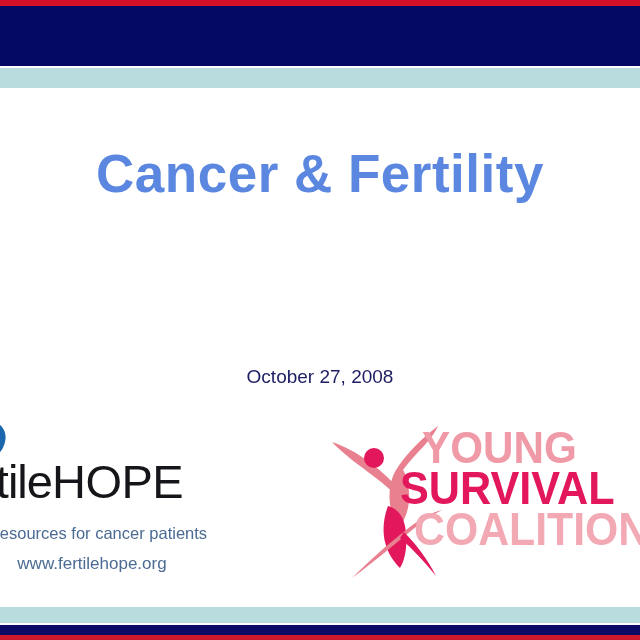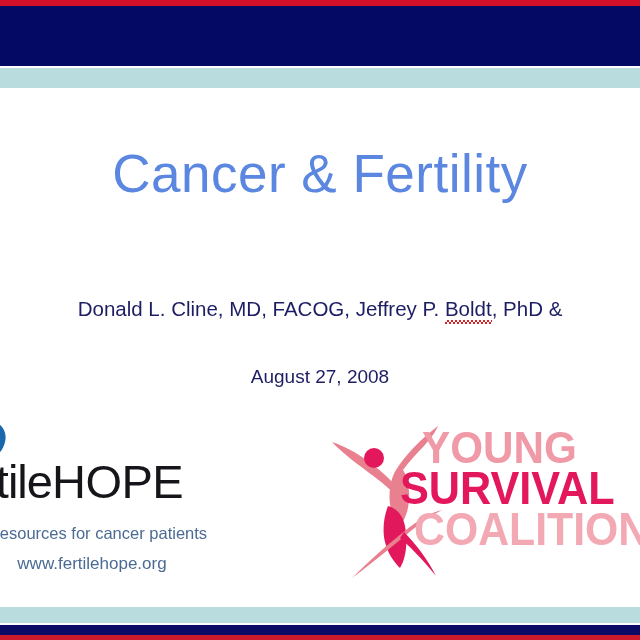--- a/index.html
+++ b/index.html
@@ -39,21 +39,21 @@
   .band-bot-red    { top: 635px; height: 5px;  background: #cc1a2b; }
 
   
   .title {
     position: absolute;
     left: 0;
     right: 0;
     top: 143px;
     text-align: center;
     font-size: 53px;
-    font-weight: 400;
+    font-weight: 700;
     letter-spacing: 0.5px;
     color: #5b87e0;
     white-space: nowrap;
   }
 
   
   .byline {
     position: absolute;
     left: 0;
     right: 0;
@@ -195,23 +195,22 @@
 
 <div class="slide">
 
   <div class="band band-top-red"></div>
   <div class="band band-top-navy"></div>
   <div class="band band-top-hair"></div>
   <div class="band band-top-lblue"></div>
 
   <div class="title">Cancer &amp; Fertility</div>
 
-  <div class="byline"><span>Donald L. Cline, MD, FACOG, Jeffrey P. </span><span class="spellcheck">Boldt</span><span>, PhD &amp;</span></div>
-
-  <div class="date">August 27, 2008</div>
+
+  <div class="date">October 27, 2008</div>
 
   <div class="fh-logo">
     <div class="fh-mark">
       <svg viewBox="0 0 62 52" width="62" height="52" aria-hidden="true">
         <path d="M4 14 C4 3, 18 -2, 34 1 C52 4, 60 14, 57 26 C54 39, 40 50, 24 50 C10 50, 2 42, 2 32 Z" fill="#1a67ae"></path>
         <ellipse cx="16" cy="14" rx="7.5" ry="9" fill="#ffffff"></ellipse>
         <ellipse cx="31" cy="12" rx="8" ry="9.5" fill="#ffffff"></ellipse>
         <ellipse cx="20" cy="33" rx="11" ry="12" fill="#ffffff"></ellipse>
       </svg>
     </div>

